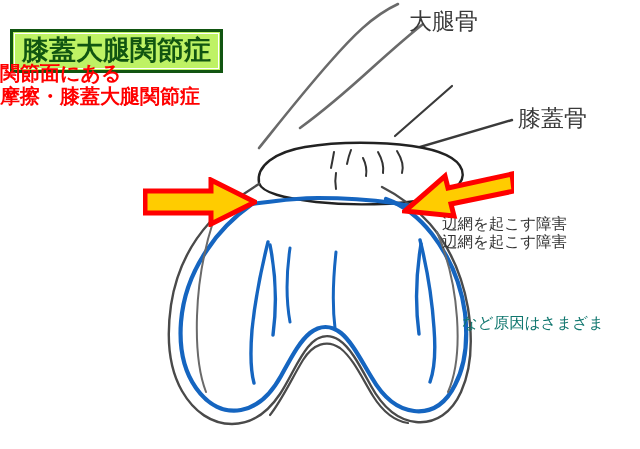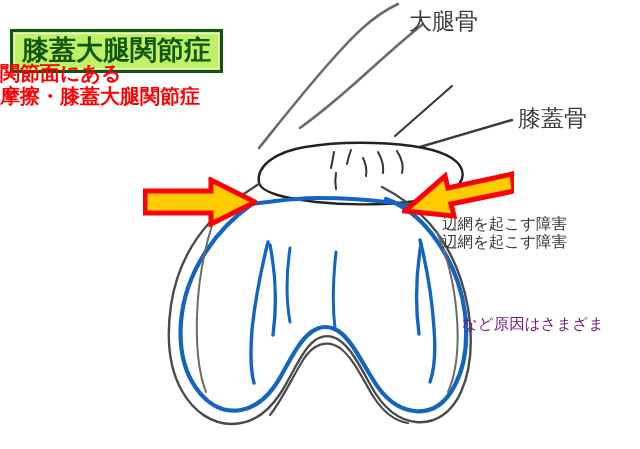--- a/index.html
+++ b/index.html
@@ -70,24 +70,25 @@
     color: #333333;
     font-size: 15.5px;
     line-height: 17.5px;
     white-space: nowrap;
   }
   #cause-block .cause-line { display: block; }
   #cause-summary {
     position: absolute;
     left: 462px;
     top: 316px;
-    color: #701a75;
+    color: #0f766e;
     font-size: 15.5px;
     line-height: 17.5px;
     white-space: nowrap;
+    font-family: Liberation Mono, monospace;
   }
 
   
   #sketch {
     position: absolute;
     left: 0;
     top: 0;
     width: 640px;
     height: 449px;
   }

